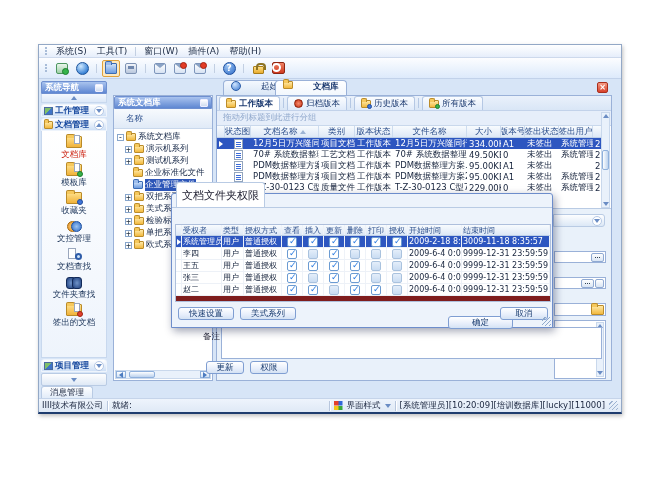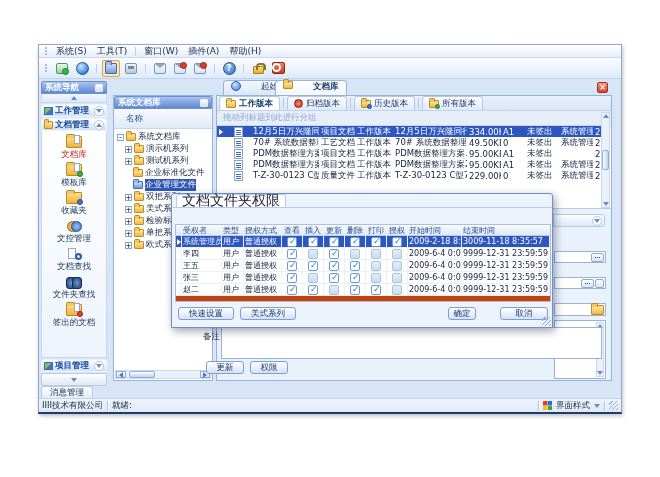--- a/index.html
+++ b/index.html
@@ -152,41 +152,41 @@
 .dialog{position:absolute;left:132px;top:148px;width:382px;height:135px;z-index:10;background:#edf3fb;
   border:1px solid #6d8dcb;border-radius:3px 3px 0 0;box-shadow:2px 3px 8px rgba(10,20,60,.4)}
 .dtitle{height:14px;background:linear-gradient(180deg,#b7cbf0,#7199dd 45%,#5c88d4);display:flex;align-items:center;padding:0 2px;gap:3px;border-radius:2px 2px 0 0}
 .dtitle .txt{color:#fff;font-size:8.5px;font-weight:bold}
 .dico{width:9px;height:9px;background:linear-gradient(135deg,#e4573f 0 50%,#3f6fd0 50% 100%);border:1px solid #fff;border-radius:1px}
 .wb{width:13px;height:11px;background:linear-gradient(#ffffff,#cfdcf0);border:1px solid #7d96c4;border-radius:2px;position:relative;margin-left:1px}
 .wb.min::after{content:"";position:absolute;left:3px;bottom:2px;width:5px;height:2px;background:#38507e}
 .wb.max::after{content:"";position:absolute;left:3px;top:3px;width:6px;height:5px;border:1px solid #38507e}
 .wb.cls::after{content:"×";position:absolute;left:3px;top:-1px;color:#38507e;font-size:9px;font-weight:bold}
 .dtabrow{height:14px;display:flex;align-items:flex-end;padding-left:4px;border-bottom:1px solid #b9cbe4}
-.dtab{height:13px;background:#fff;border:1px solid #b9cbe4;border-bottom:none;border-radius:3px 3px 0 0;font-size:14px;color:#223;display:flex;align-items:center;padding:0 5px}
-.dtablewrap{position:absolute;left:3px;top:30px;width:376px;height:78px;background:#c2410c;border:1px solid #aebfdc;overflow:hidden}
+.dtab{height:13px;background:#fff;border:1px solid #b9cbe4;border-bottom:none;border-radius:3px 3px 0 0;font-size:11px;color:#223;display:flex;align-items:center;padding:12px 5px}
+.dtablewrap{position:absolute;left:3px;top:30px;width:376px;height:78px;background:#7f1d1d;border:1px solid #aebfdc;overflow:hidden}
 .dhrow{height:11px;display:flex;background:linear-gradient(#f8fbfe,#dde8f6);border-bottom:1px solid #bed0e8;font-size:8px;color:#2a4d8a}
 .dr{height:12px;display:flex;font-size:8px;color:#16233c;border-bottom:1px solid #edf1f7;background:#fff}
 .dr.selected{background:#2d56c0;color:#fff}
 .dc{display:flex;align-items:center;padding:0 1px;overflow:hidden;white-space:nowrap;border-right:1px solid #eef2f8}
 .dw-g{width:6px;min-width:6px;justify-content:center}
 .dw-0{width:40px;min-width:40px}
 .dw-1{width:22px;min-width:22px}
 .dw-2{width:38px;min-width:38px}
 .dw-c{width:21px;min-width:21px;justify-content:center}
 .dw-s{width:54px;min-width:54px}
 .dw-e{flex:1}
 .cb{width:10px;height:10px;border-radius:2px}
 .cb.checked{background:#fff;border:1px solid #6b9bd2;position:relative}
 .cb.checked::after{content:"✓";position:absolute;left:1px;top:-2px;font-size:9px;color:#2a7be0;font-weight:bold}
 .cb.unchecked{background:linear-gradient(#e4eefa,#c9dcf2);border:1px solid #a9c2de}
 .db{position:absolute;height:13px}
 .d-quick{left:6px;top:113px;width:56px}
 .d-sync{left:68px;top:113px;width:56px}
-.d-ok{left:276px;top:113px;width:28px}
+.d-ok{left:276px;top:122px;width:65px}
 .d-cancel{left:328px;top:113px;width:48px}
 .dgrip{position:absolute;right:1px;bottom:1px;width:9px;height:9px;background:repeating-linear-gradient(135deg,transparent 0 2px,#8fa9cc 2px 3px)}
 
 .msgtab{position:absolute;left:2px;top:341px;height:12px;padding:0 8px;background:linear-gradient(#fdfeff,#e2ecf9);
   border:1px solid #b9cbe4;border-bottom:none;border-radius:3px 3px 0 0;font-size:8.5px;display:flex;align-items:center}
 .statusbar{position:absolute;left:0;top:353px;right:0;height:14px;background:linear-gradient(#eef4fc,#dfe9f6);
   border-top:1px solid #c5d4ea;display:flex;align-items:center;font-size:8.5px;color:#1c2740;padding:0 3px;gap:4px}
 .ssep{width:1px;height:10px;background:#b7c6dd;box-shadow:1px 0 0 #fff}
 .spacer{flex:1}
 .style-ic{width:9px;height:9px;background:
@@ -435,20 +435,36 @@
           </span>
       <span class="vsep"></span>
       <span class="vtab">
         <span class="mini-fold fold" style="position:relative">
               <span class="dot green"></span>
             </span>
         <span>所有版本</span>
           </span>
     </div>
     <div class="groupbar">拖动列标题到此进行分组</div>
+    <div class="dthead">
+      <span class="hcell cw-g"></span>
+      <span class="hcell cw-0">状态图</span>
+      <span class="hcell cw-1">
+            <span>文档名称</span>
+            <span class="sortup"></span>
+          </span>
+      <span class="hcell cw-2">类别</span>
+      <span class="hcell cw-3">版本状态</span>
+      <span class="hcell cw-4">文件名称</span>
+      <span class="hcell cw-5">大小</span>
+      <span class="hcell cw-6">版本号</span>
+      <span class="hcell cw-7">签出状态</span>
+      <span class="hcell cw-8">签出用户</span>
+      <span class="hcell cw-x"></span>
+    </div>
     <div class="drow selected">
       <span class="dcell cw-g">
             <span class="marker"></span>
           </span>
       <span class="dcell cw-0">
             <span class="wdoc"></span>
           </span>
       <span class="dcell cw-1">12月5日万兴隆同行…</span>
       <span class="dcell cw-2">项目文档</span>
       <span class="dcell cw-3">工作版本</span>
@@ -726,17 +742,18 @@
   <div class="statusbar">
     <span>IIII技术有限公司</span>
     <span class="ssep"></span>
     <span>就绪:</span>
     <span class="spacer"></span>
     <span class="ssep"></span>
     <span class="style-ic"></span>
     <span>界面样式</span>
     <span class="tri-d"></span>
     <span class="ssep"></span>
+    <span>[系统管理员][10:20:09][培训数据库][lucky][11000]</span>
     <span class="grip2"></span>
   </div>
 
 </div>
 </div>
 
 </body></html>

